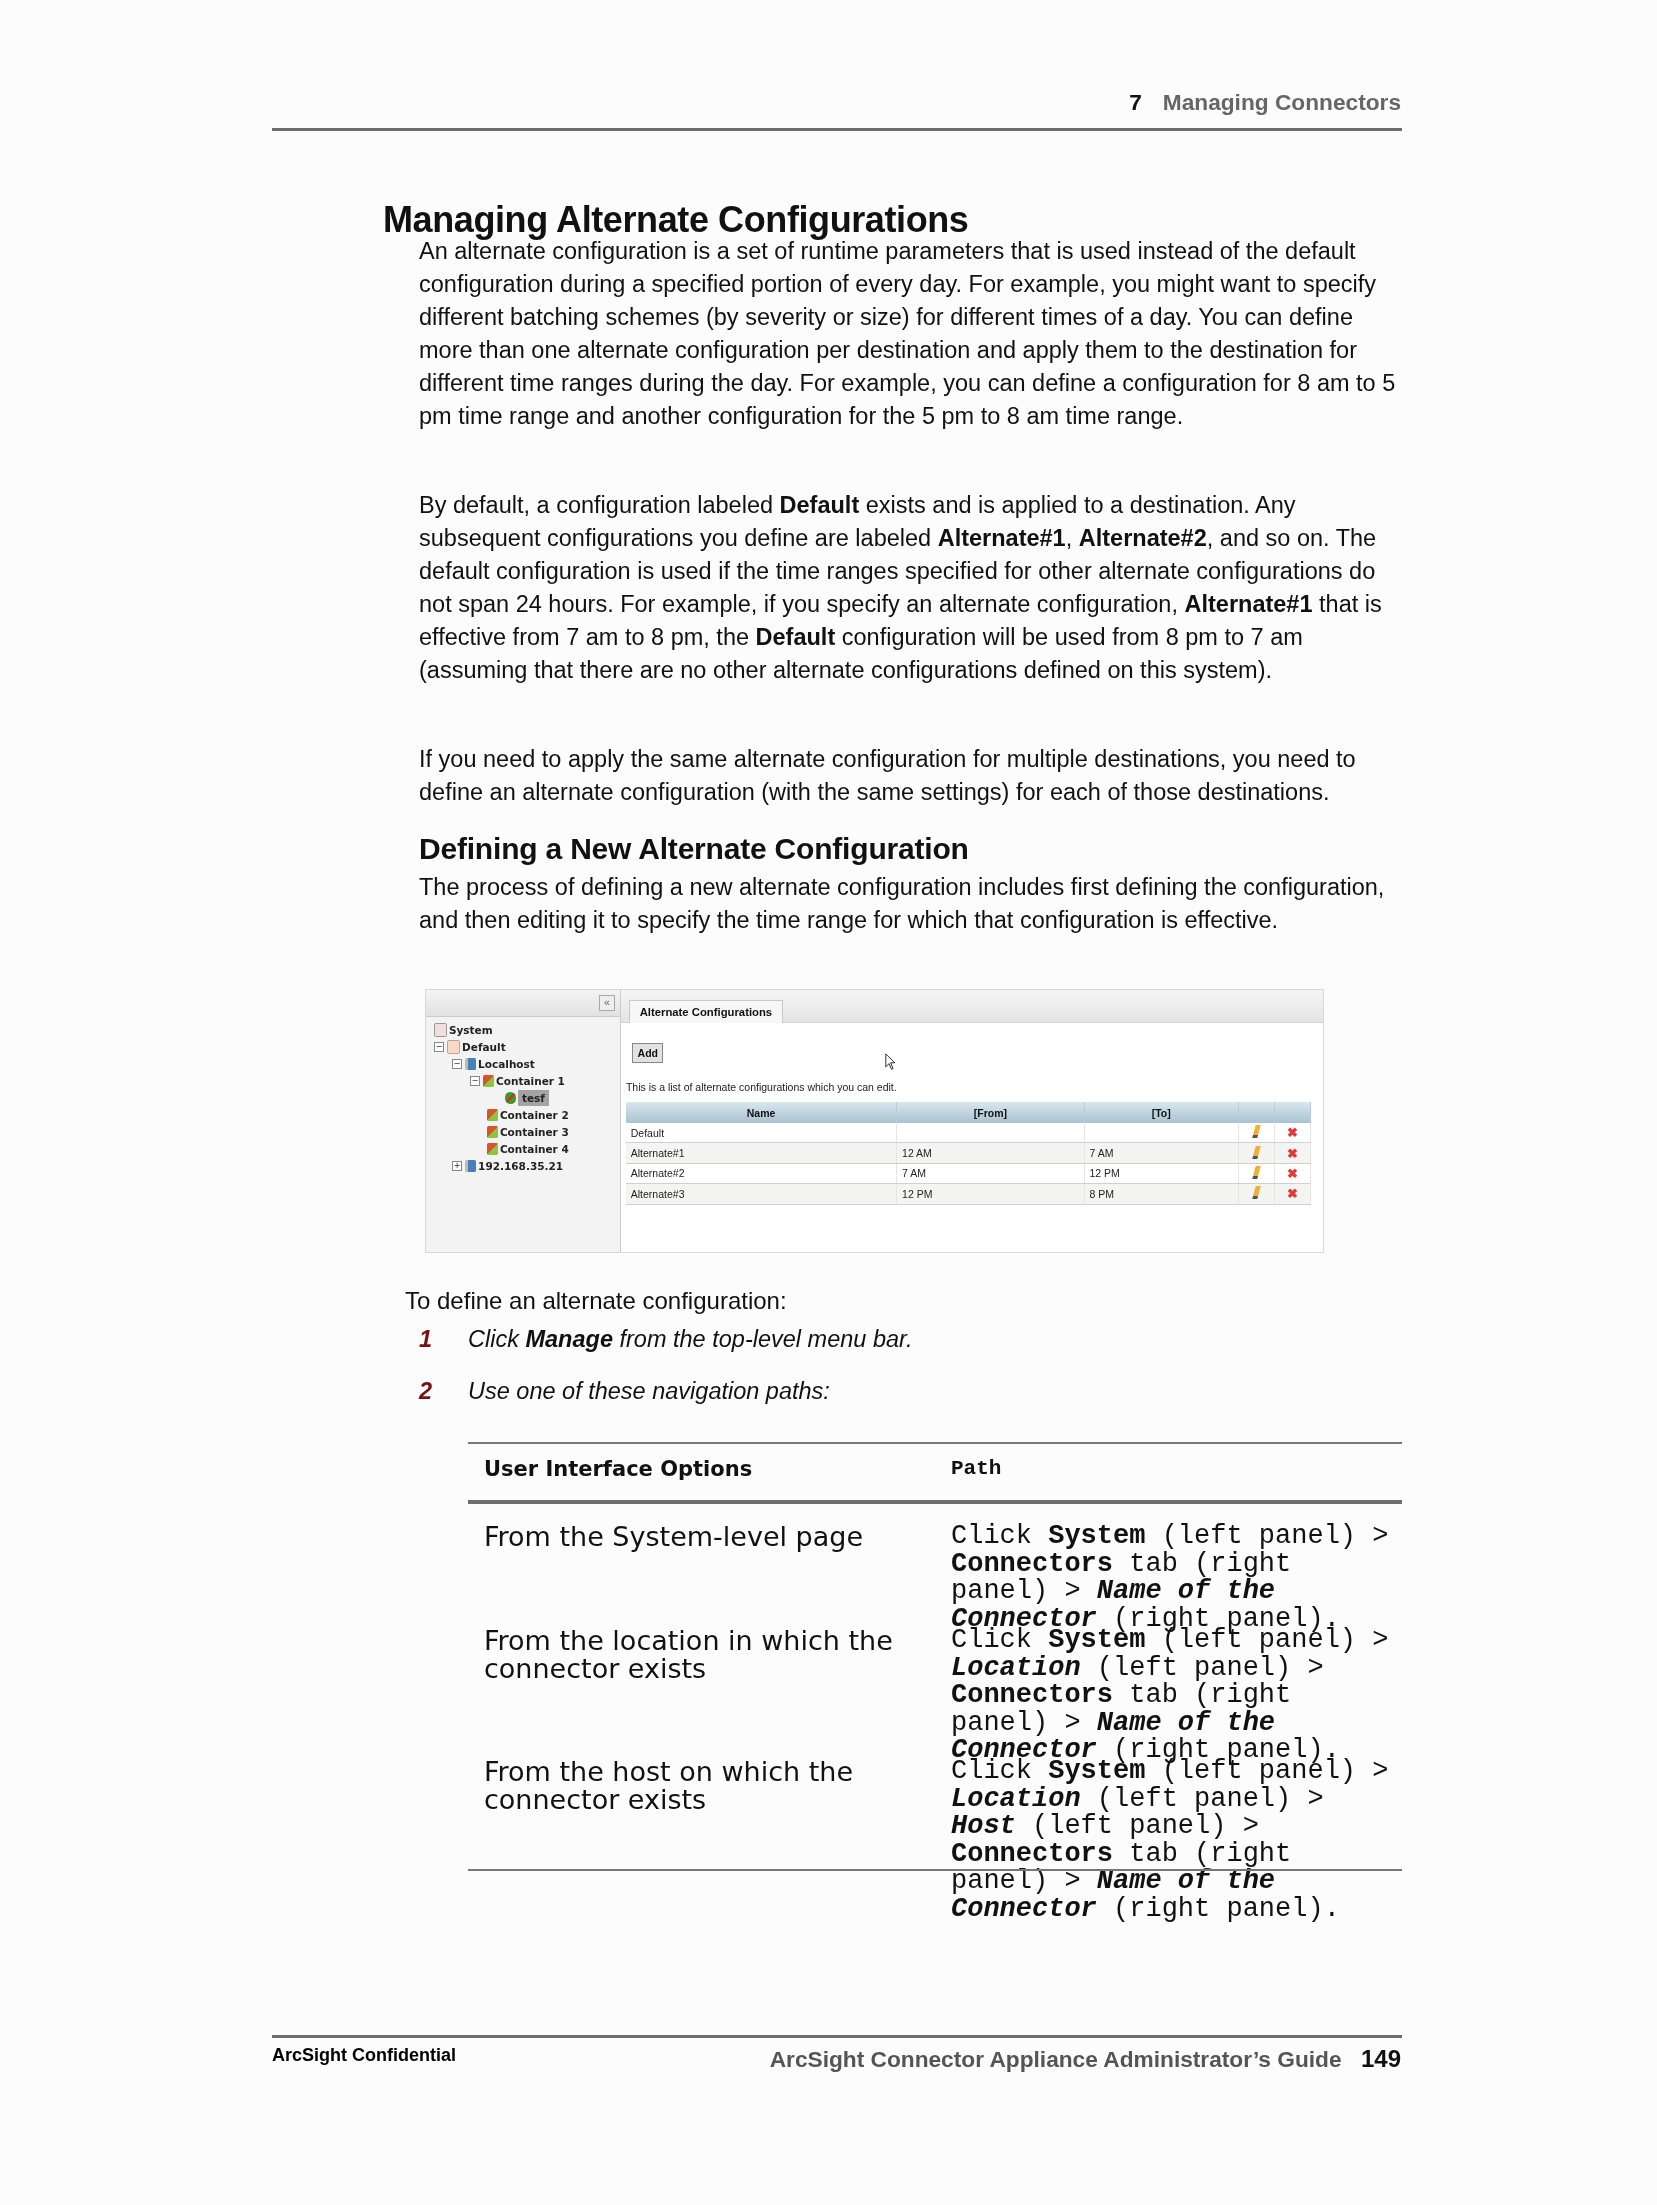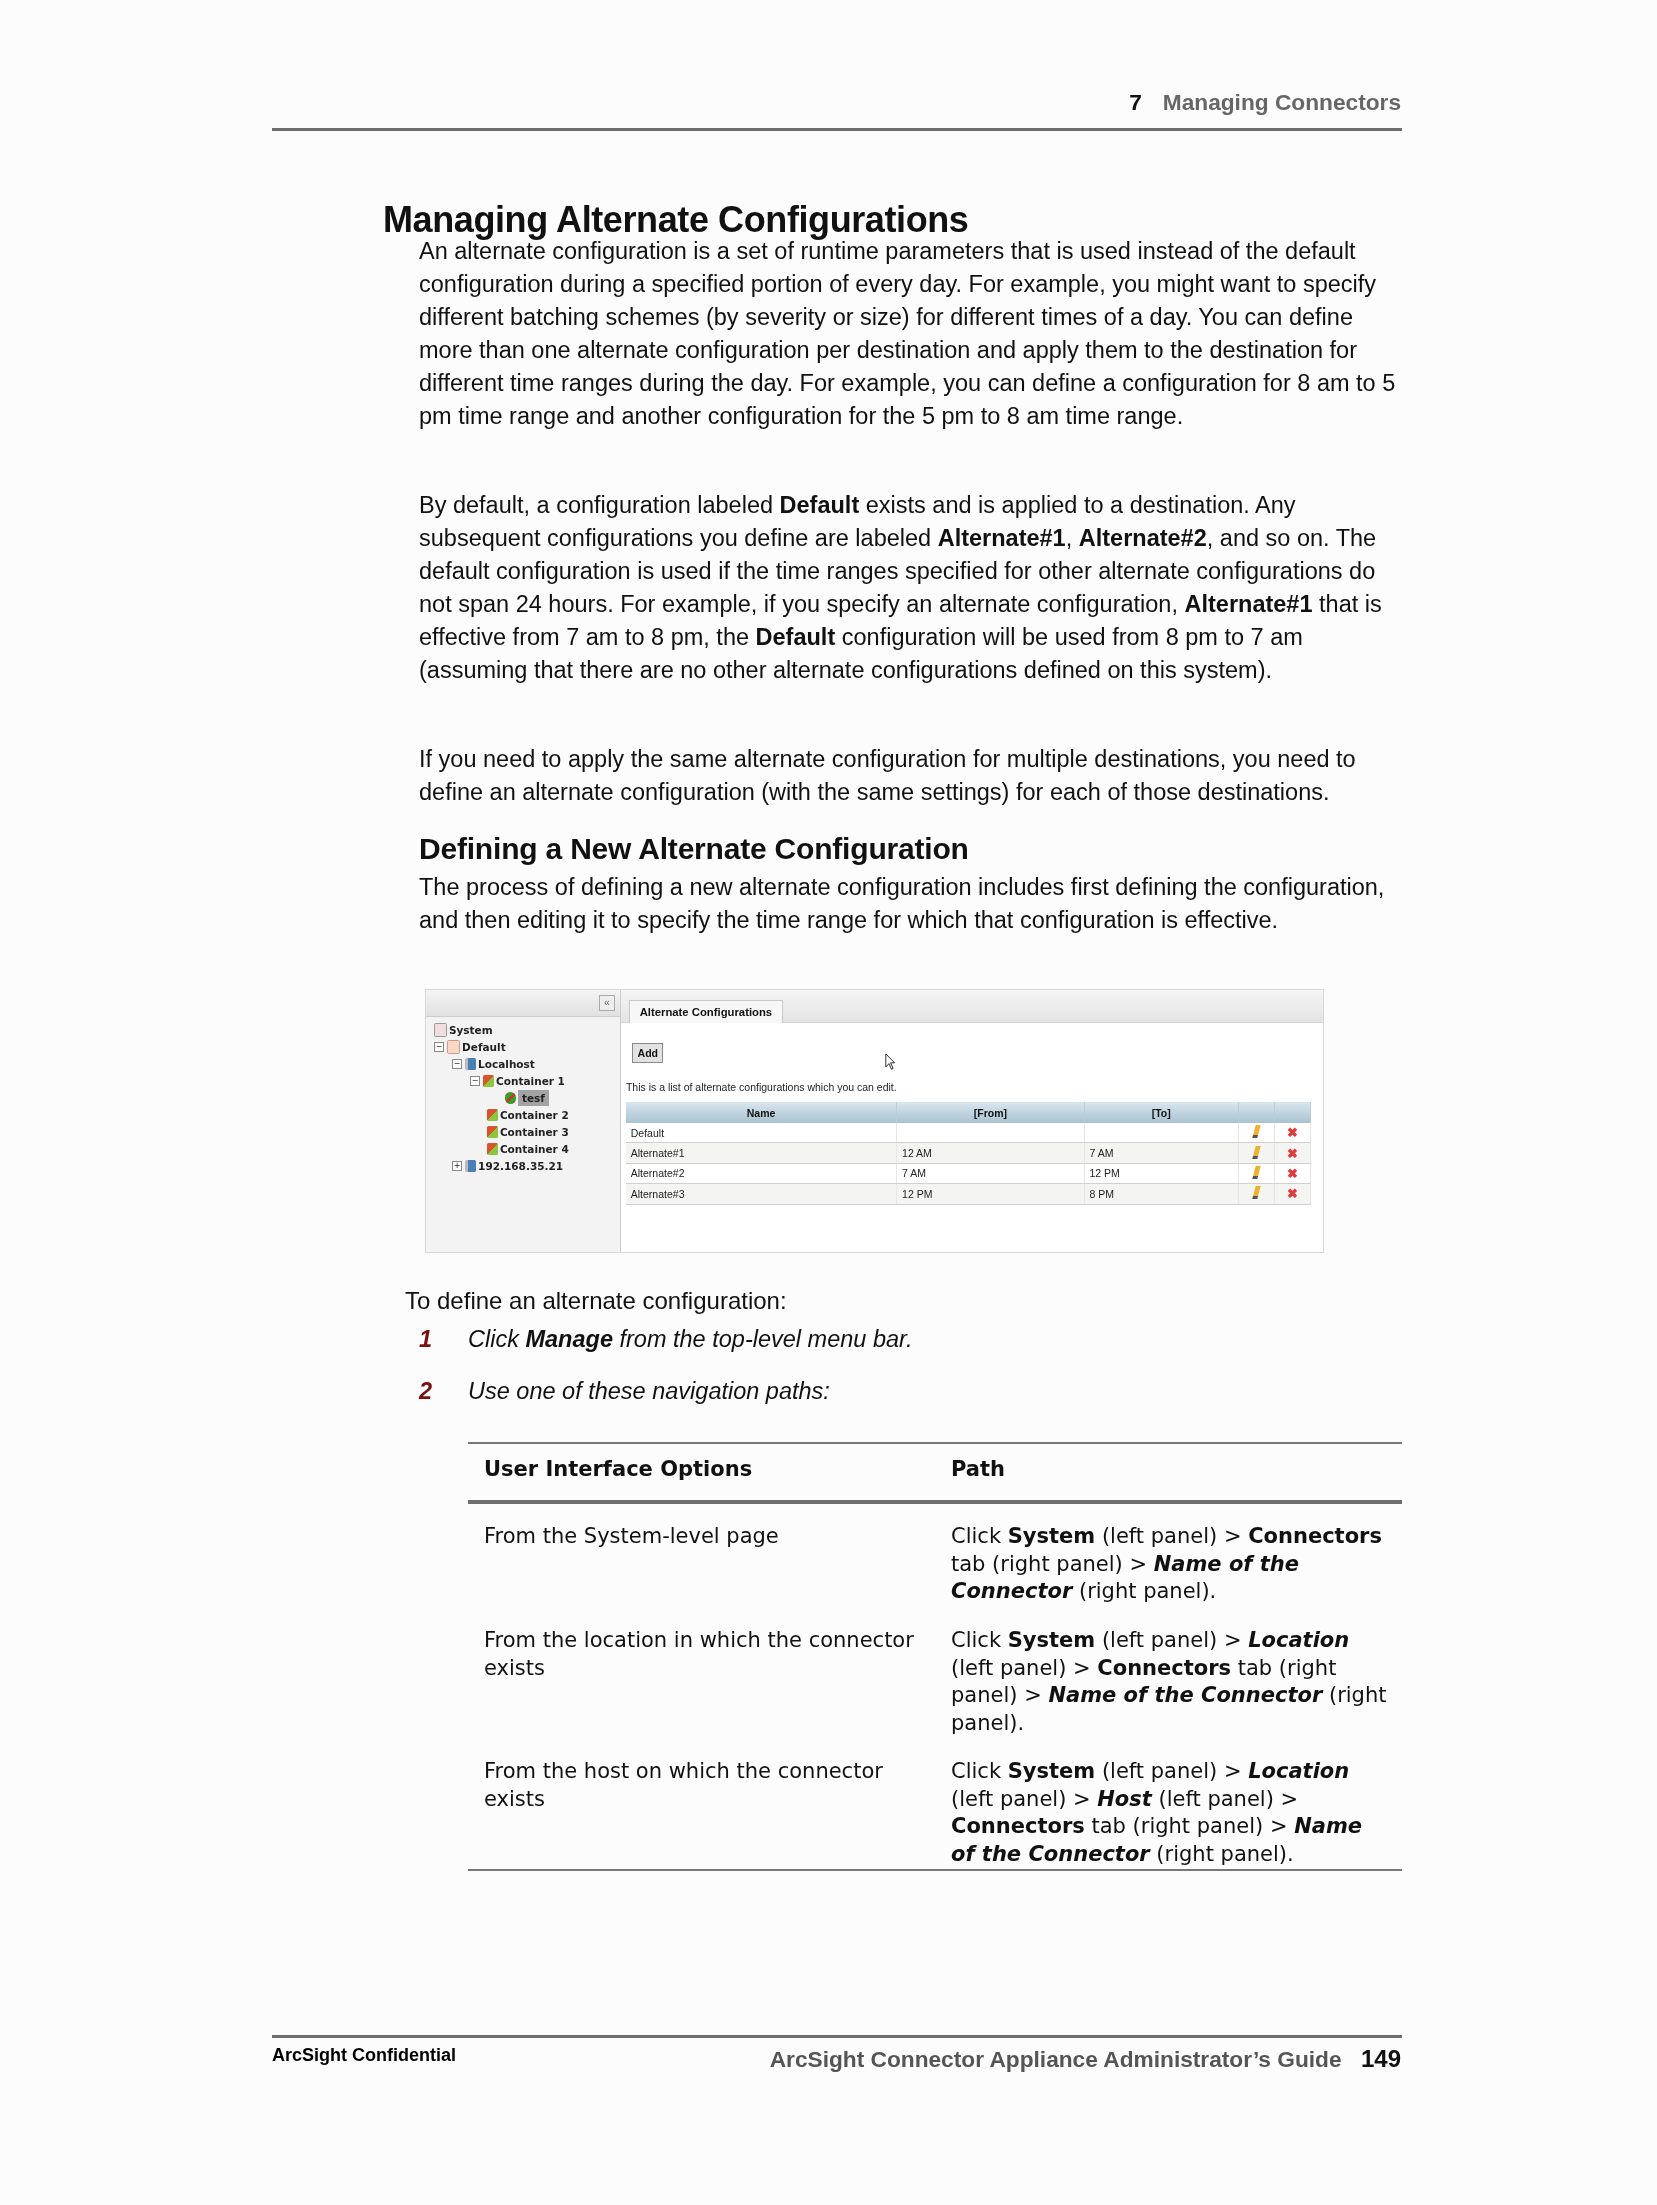--- a/index.html
+++ b/index.html
@@ -42,23 +42,23 @@
   
   .proc-title { left:405px; top:1287px; font-size:24px; font-weight:normal; }
   .step { left:419px; font-size:23.5px;font-style:italic; }
   .step .n { display:inline-block; width:49px; color:#7a1010; font-weight:bold; }
   
   .navtab { left:468px; top:1442px; width:934px; }
   .rule-top { position:absolute; left:0; top:0; width:934px; height:1.6px; background:#777; }
   .rule-mid { position:absolute; left:0; top:58px; width:934px; height:4px; background:#6e6e6e; }
   .rule-bot { position:absolute; left:0; top:427px; width:934px; height:1.6px; background:#777; }
   .th { position:absolute; top:14.6px; font-family:"DejaVu Sans", sans-serif; font-weight:bold; font-size:21px; }
-  .cell { position:absolute; font-family:"DejaVu Sans", sans-serif; font-size:21px; line-height:27.5px; width:453px; }
+  .cell { position:absolute; font-family:"DejaVu Sans", sans-serif; font-size:27px; line-height:27.5px; width:453px; }
   .c1 { left:16px; }
-  .c2 { left:483px; width:441px; }
+  .c2 { left:483px; width:441px;font-family:Liberation Mono, monospace; }
   
   .ftr-rule { left:272px; top:2035px; width:1130px; height:3.2px; background:#6e6e6e; }
   .ftr-l { left:272px; top:2045px; font-size:18px; color:#000000; font-weight:bold;text-align:center; }
   .ftr-r { right:256px; top:2045px; font-size:22.7px; white-space:nowrap; }
   .ftr-r .g { color:#555; font-weight:bold; }
   .ftr-r .p { color:#111; font-weight:bold; margin-left:19.4px; font-size:24px; }
 </style>
 </head>
 <body>
 

